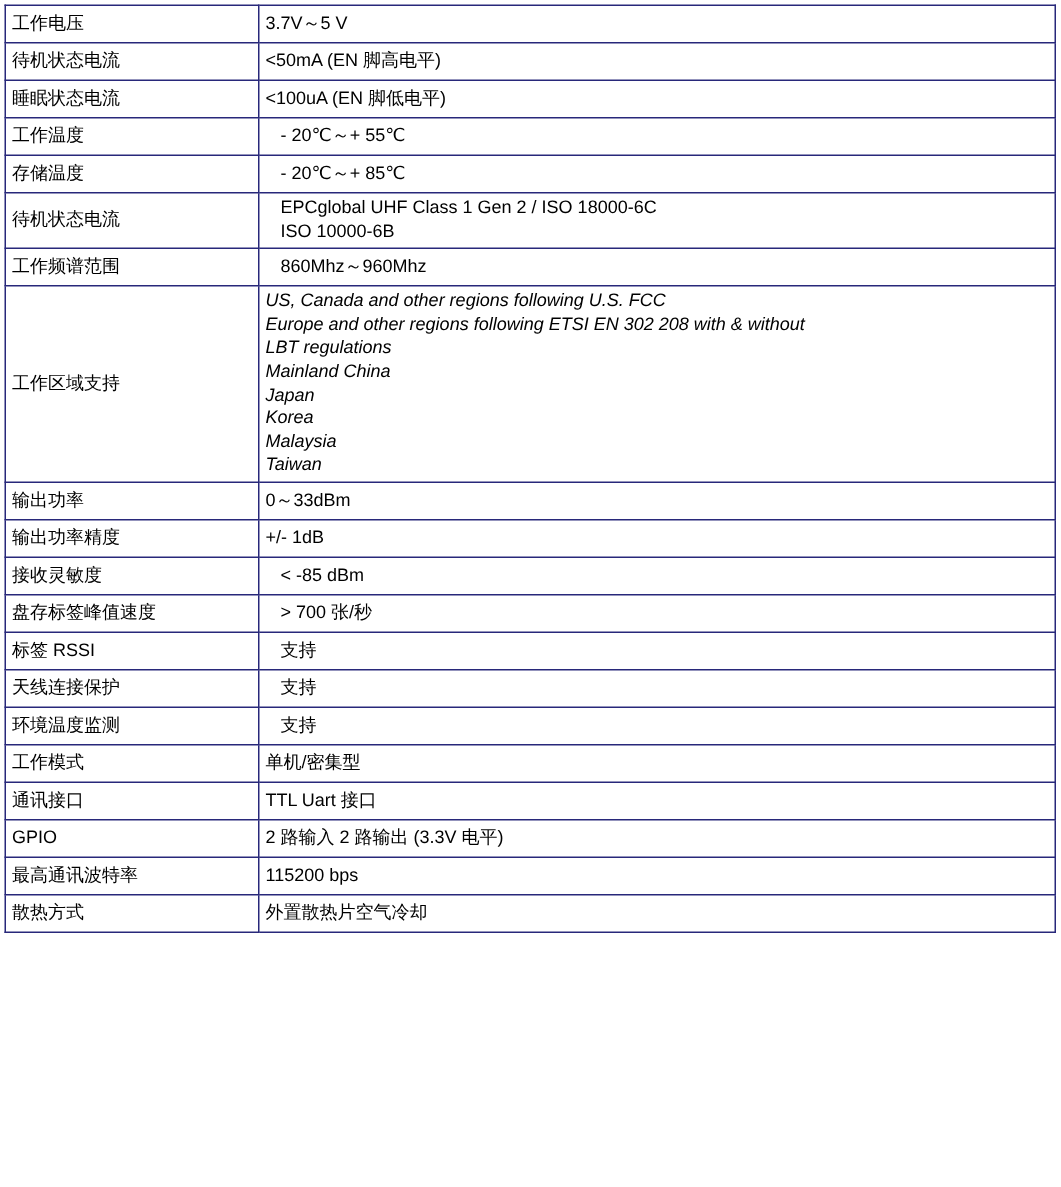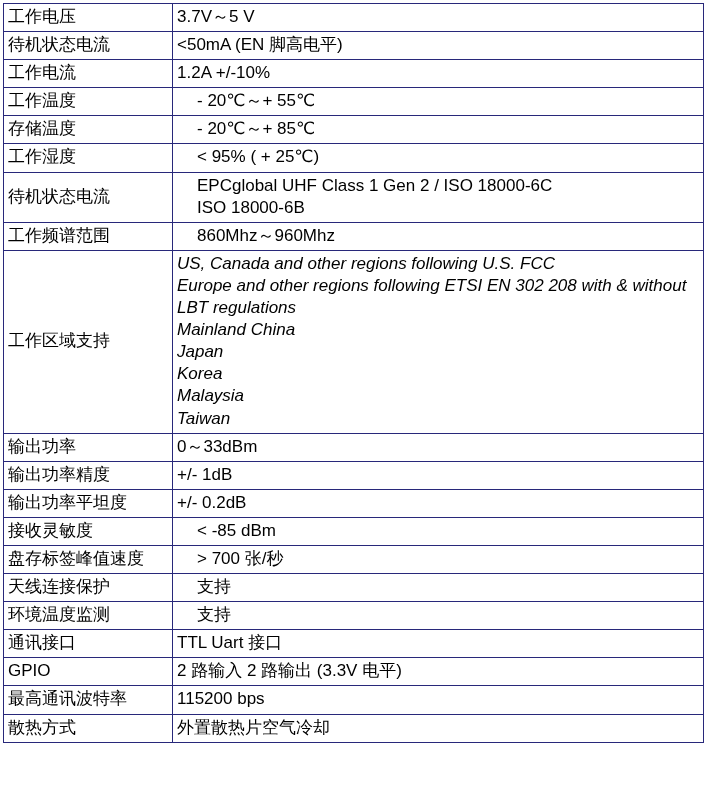--- a/index.html
+++ b/index.html
@@ -24,40 +24,40 @@
     left: 3px;
     top: 3px;
     width: 700px;
     border-collapse: collapse;
     table-layout: fixed;
     background: #ffffff;
   }
   table.spec-table td {
     border: 1px solid #28287a;
     vertical-align: middle;
-    font-size: 17px;
+    font-size: 12px;
     line-height: 1.30;
     color: #000000;
     padding: 2px 4px 3px 4px;
     height: 25px;
     box-sizing: border-box;
   }
   col.c-label { width: 169px; }
   col.c-value { width: 531px; }
 
   td.label {
     padding-left: 11px;
     white-space: nowrap;
   }
   td.value {
     padding-left: 9px;
     margin-top: 32px;
   }
   td.value.indent {
-    padding-left: 24px;
+    padding-left: 14px;
   }
   td.value.indent2 {
     padding-left: 21px;
   }
   .multiline {
     white-space: pre-line;
     line-height: 1.32;
   }
   td.tall {
     height: auto;
@@ -89,39 +89,35 @@
     <tbody>
         <tr>
           <td class="label">工作电压</td>
           <td class="value">3.7V～5 V</td>
         </tr>
         <tr>
           <td class="label">待机状态电流</td>
           <td class="value">&lt;50mA (EN  脚高电平)</td>
         </tr>
         <tr>
-          <td class="label">工作电流</td>
-          <td class="value">1.2A +/-10%</td>
+          <td class="label">睡眠状态电流</td>
+          <td class="value">&lt;100uA (EN  脚低电平)</td>
         </tr>
         <tr>
           <td class="label">工作温度</td>
           <td class="value indent">- 20℃～+ 55℃</td>
         </tr>
         <tr>
           <td class="label">存储温度</td>
           <td class="value indent">- 20℃～+ 85℃</td>
         </tr>
         <tr>
-          <td class="label">工作湿度</td>
-          <td class="value indent">&lt; 95% ( + 25℃)</td>
-        </tr>
-        <tr>
           <td class="label">待机状态电流</td>
           <td class="value indent multiline tall">EPCglobal UHF Class 1 Gen 2 / ISO 18000-6C
-ISO 18000-6B</td>
+ISO 10000-6B</td>
         </tr>
         <tr>
           <td class="label">工作频谱范围</td>
           <td class="value indent">860Mhz～960Mhz</td>
         </tr>
         <tr>
           <td class="region-label tall">工作区域支持</td>
           <td class="region-value tall">US, Canada and other regions following U.S. FCC
 Europe and other  regions following ETSI EN 302 208 with &amp; without
 LBT regulations
@@ -133,38 +129,42 @@
         </tr>
         <tr>
           <td class="label">输出功率</td>
           <td class="value">0～33dBm</td>
         </tr>
         <tr>
           <td class="label">输出功率精度</td>
           <td class="value">+/- 1dB</td>
         </tr>
         <tr>
-          <td class="label">输出功率平坦度</td>
-          <td class="value">+/- 0.2dB</td>
-        </tr>
-        <tr>
           <td class="label">接收灵敏度</td>
           <td class="value indent">&lt; -85 dBm</td>
         </tr>
         <tr>
           <td class="label">盘存标签峰值速度</td>
           <td class="value indent">&gt; 700 张/秒</td>
         </tr>
         <tr>
+          <td class="label">标签 RSSI</td>
+          <td class="value indent">支持</td>
+        </tr>
+        <tr>
           <td class="label">天线连接保护</td>
           <td class="value indent">支持</td>
         </tr>
         <tr>
           <td class="label">环境温度监测</td>
           <td class="value indent">支持</td>
+        </tr>
+        <tr>
+          <td class="label">工作模式</td>
+          <td class="value">单机/密集型</td>
         </tr>
         <tr>
           <td class="label">通讯接口</td>
           <td class="value">TTL Uart 接口</td>
         </tr>
         <tr>
           <td class="label">GPIO</td>
           <td class="value">2 路输入 2 路输出 (3.3V  电平)</td>
         </tr>
         <tr>

